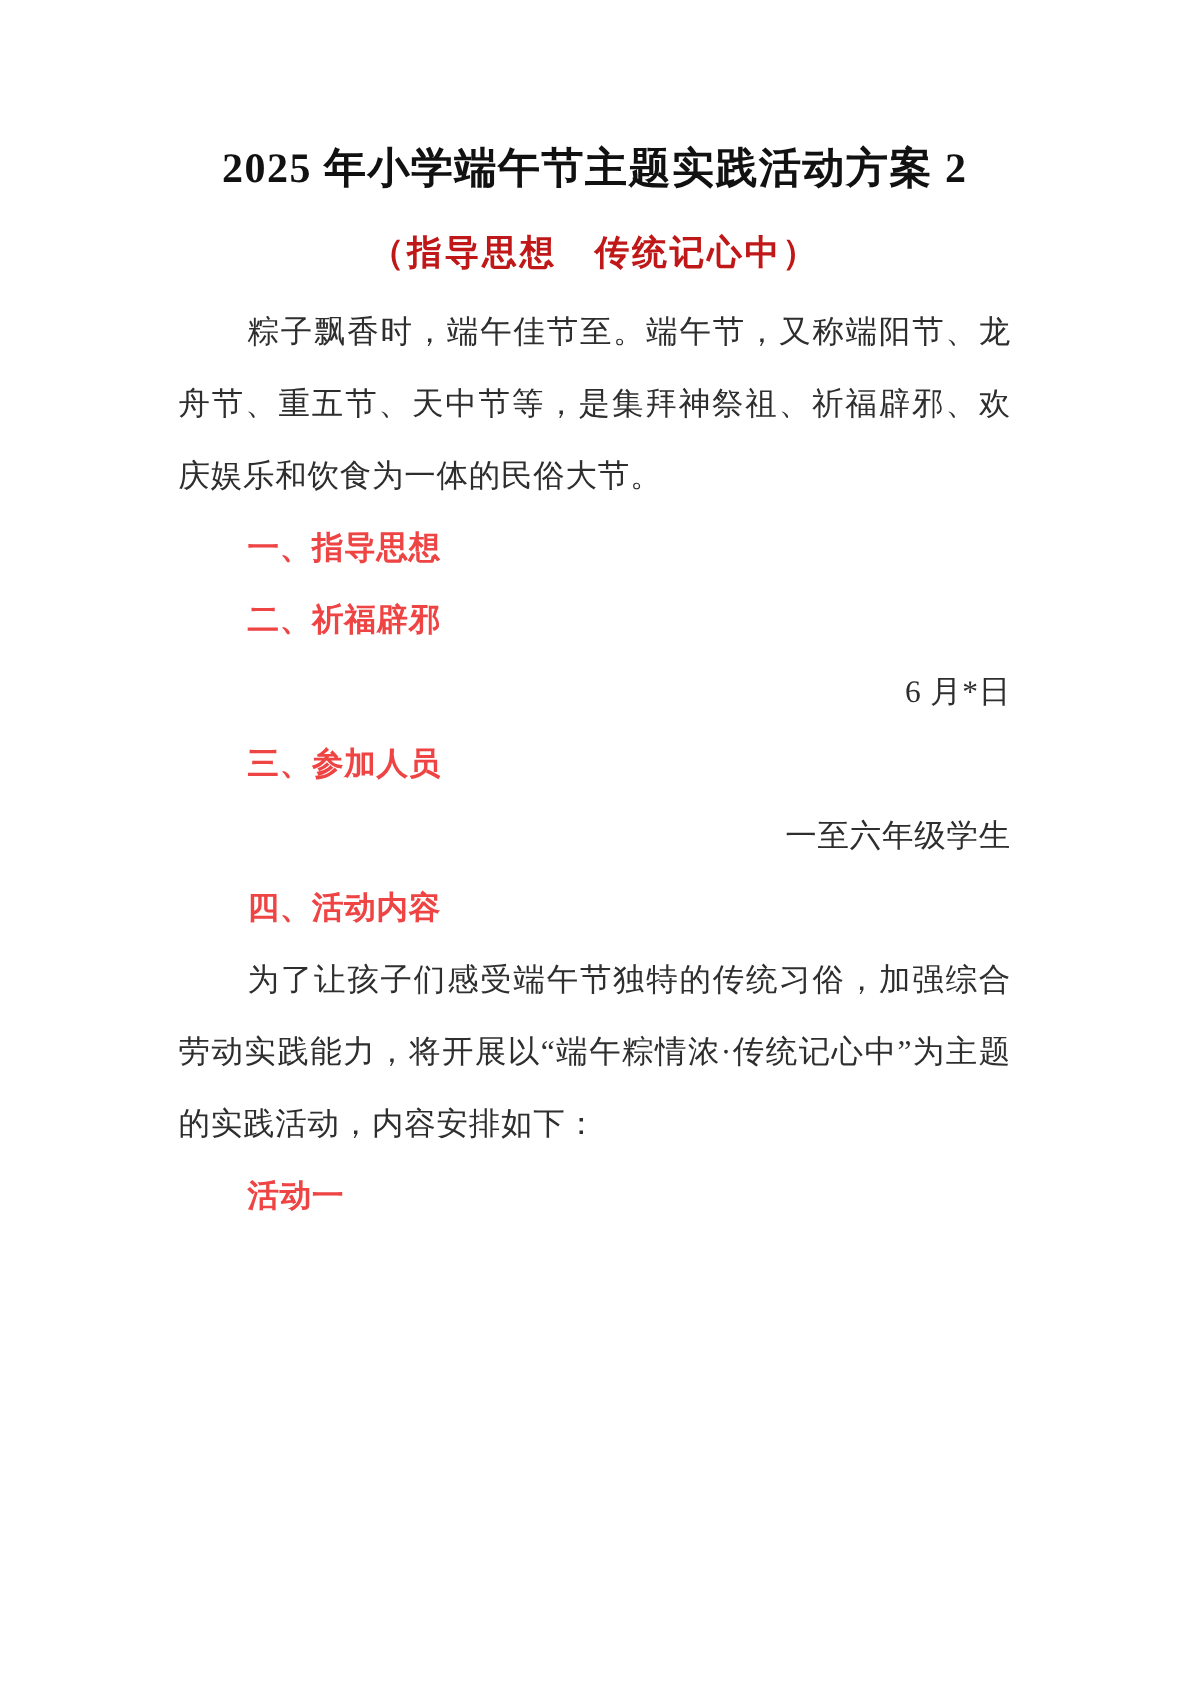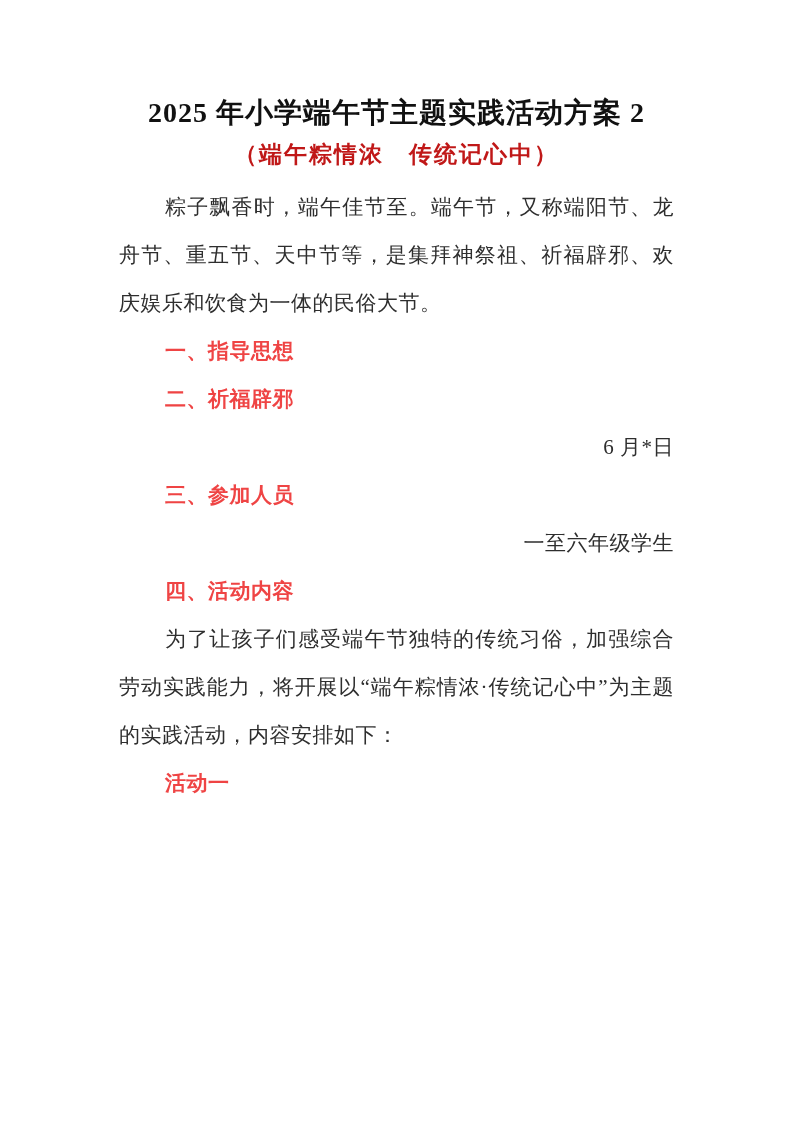--- a/index.html
+++ b/index.html
@@ -12,21 +12,21 @@
     width: 793px;
     height: 1122px;
     box-sizing: border-box;
     padding: 96px 119px 0 119px;
     background: #ffffff;
     overflow: hidden;
     font-family: "Liberation Serif", "DejaVu Serif", serif;
     color: #2e2e2e;
   }
   .doc-title {
-    margin: 0 0 10px 0;
+    margin: 0 0 24px 0;
     font-size: 28px;
     line-height: 34px;
     font-weight: 700;
     text-align: center;
     letter-spacing: 1px;
     color: #111111;
     white-space: nowrap;
   }
   .doc-subtitle {
     margin: 0 0 13px 0;
@@ -53,21 +53,21 @@
   }
   .block.plain {
     text-align: right;
   }
 </style>
 </head>
 <body>
 
 <div class="page">
   <h1 class="doc-title">2025 年小学端午节主题实践活动方案 2</h1>
-  <div class="doc-subtitle" style="color: rgb(192, 24, 24);">（端午粽情浓　传统记心中）</div>
+  <div class="doc-subtitle" style="color: rgb(192, 24, 24);">（指导思想　传统记心中）</div>
   <div class="doc-body">
       <p class="block paragraph">粽子飘香时，端午佳节至。端午节，又称端阳节、龙舟节、重五节、天中节等，是集拜神祭祖、祈福辟邪、欢庆娱乐和饮食为一体的民俗大节。</p>
       <p class="block heading">一、指导思想</p>
       <p class="block heading">二、祈福辟邪</p>
       <p class="block plain">6 月*日</p>
       <p class="block heading">三、参加人员</p>
       <p class="block plain">一至六年级学生</p>
       <p class="block heading">四、活动内容</p>
       <p class="block paragraph">为了让孩子们感受端午节独特的传统习俗，加强综合劳动实践能力，将开展以“端午粽情浓·传统记心中”为主题的实践活动，内容安排如下：</p>
       <p class="block heading">活动一</p>

